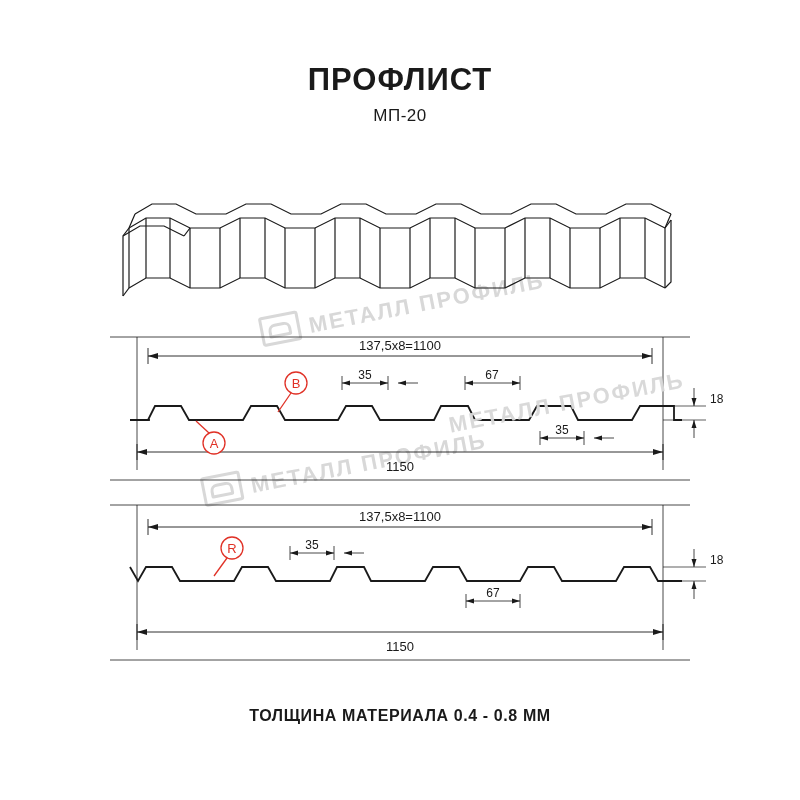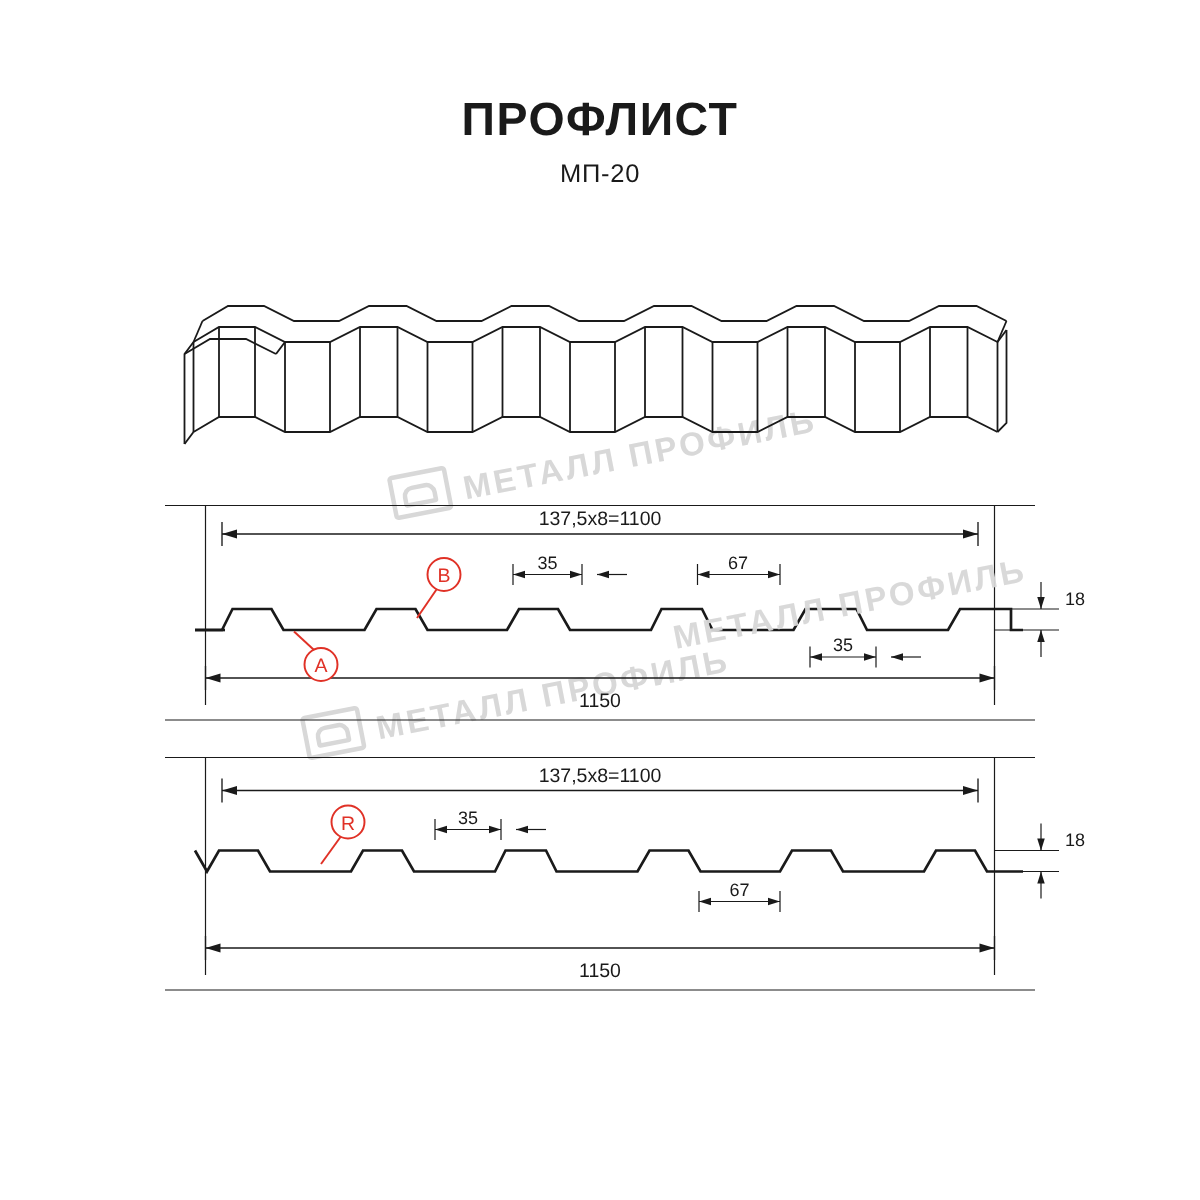--- a/index.html
+++ b/index.html
@@ -273,13 +273,14 @@
       <text x="214" y="448" font-size="13" fill="#e03126">A</text>
       <text x="296" y="388" font-size="13" fill="#e03126">B</text>
       <text x="232" y="553" font-size="13" fill="#e03126">R</text>
     </g>
   </svg>
 
   <div class="wm wm3">
     <span>МЕТАЛЛ ПРОФИЛЬ</span>
   </div>
 
+  <div class="footer-note">ТОЛЩИНА МАТЕРИАЛА 0.4 - 0.8 ММ</div>
 </div>
 
 </body></html>

